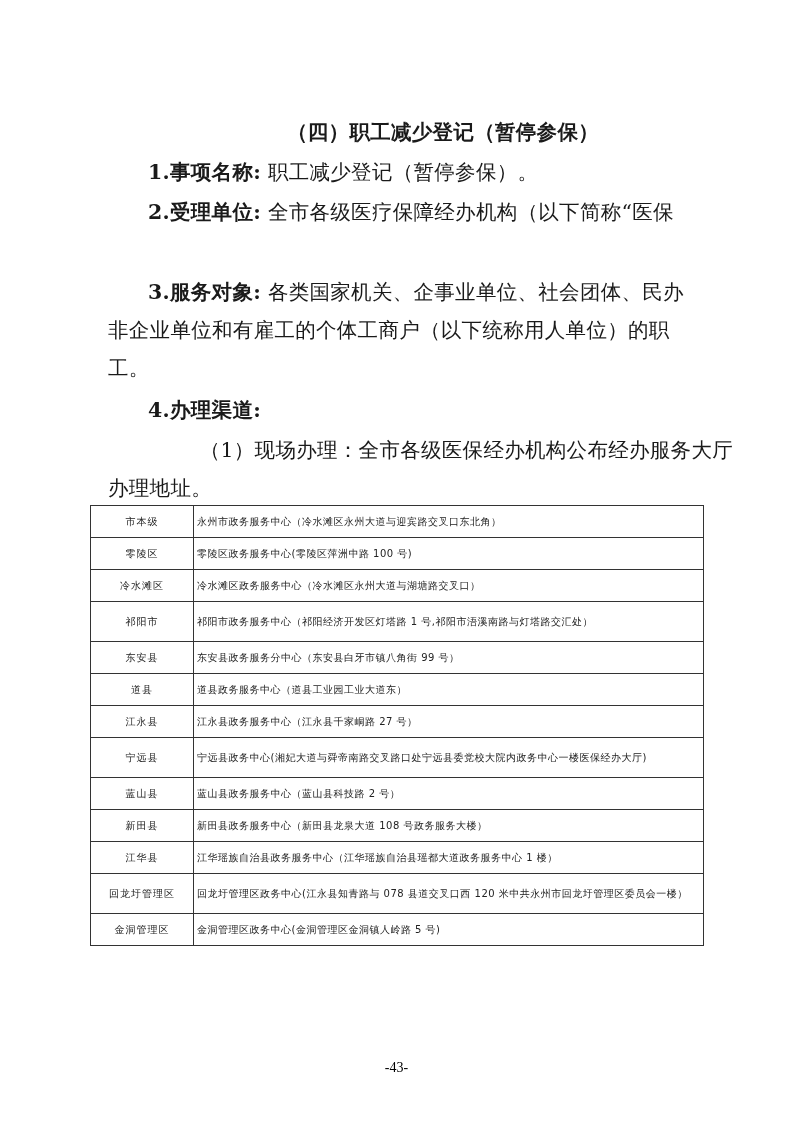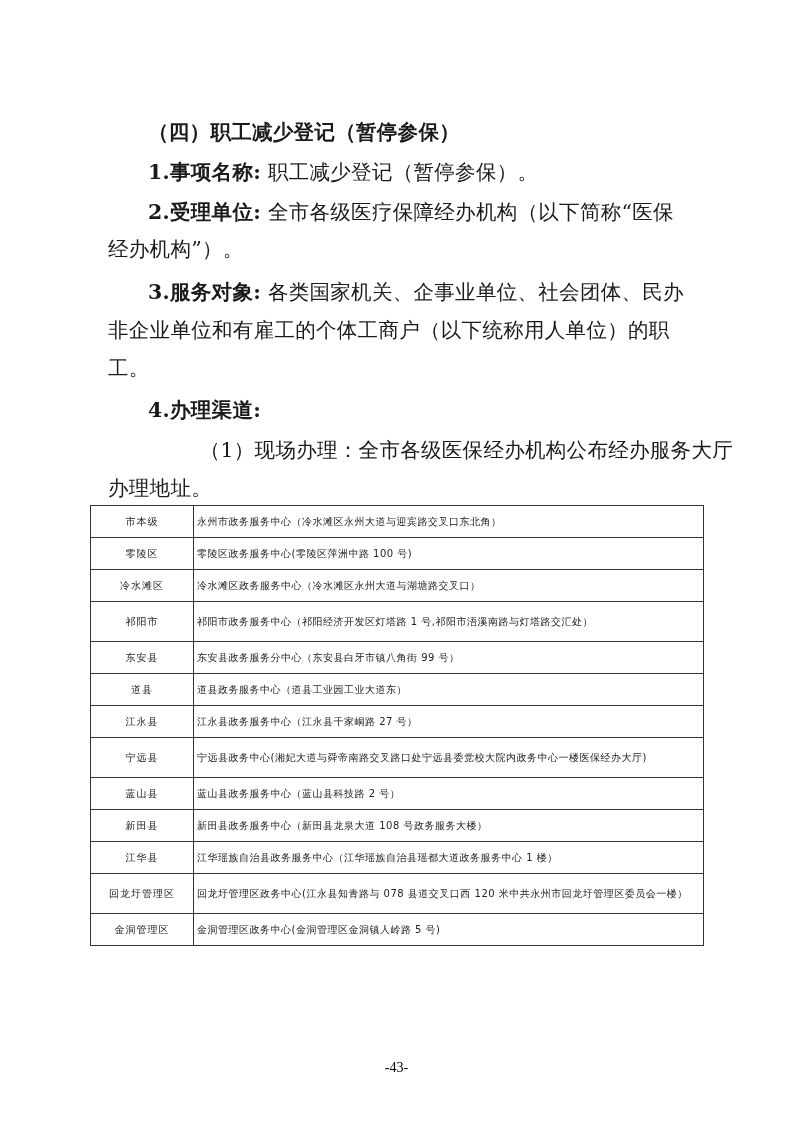--- a/index.html
+++ b/index.html
@@ -73,32 +73,31 @@
       font-family: "Liberation Serif", serif;
       font-size: 14px;
       color: #000000;
     }
   </style>
 </head>
 <body>
 
 <div class="page">
 
-  <div class="line section-title" style="top:118px;">（四）职工减少登记（暂停参保）</div>
+  <div class="line section-title" style="top:118px;text-align:center;">（四）职工减少登记（暂停参保）</div>
 
   <div class="line indent" style="top:158px;">
     <span class="label">1.事项名称:</span>
     <span>职工减少登记（暂停参保）。</span>
   </div>
 
   <div class="line indent" style="top:198px;">
     <span class="label">2.受理单位:</span>
     <span>全市各级医疗保障经办机构（以下简称“医保</span>
   </div>
-  <div class="line" style="top:235px;">经办机构”）。</div>
 
   <div class="line indent" style="top:278px;">
     <span class="label">3.服务对象:</span>
     <span>各类国家机关、企事业单位、社会团体、民办</span>
   </div>
   <div class="line" style="top:316px;">非企业单位和有雇工的个体工商户（以下统称用人单位）的职</div>
   <div class="line" style="top:354px;">工。</div>
 
   <div class="line indent label" style="top:396px;">4.办理渠道:</div>
 

